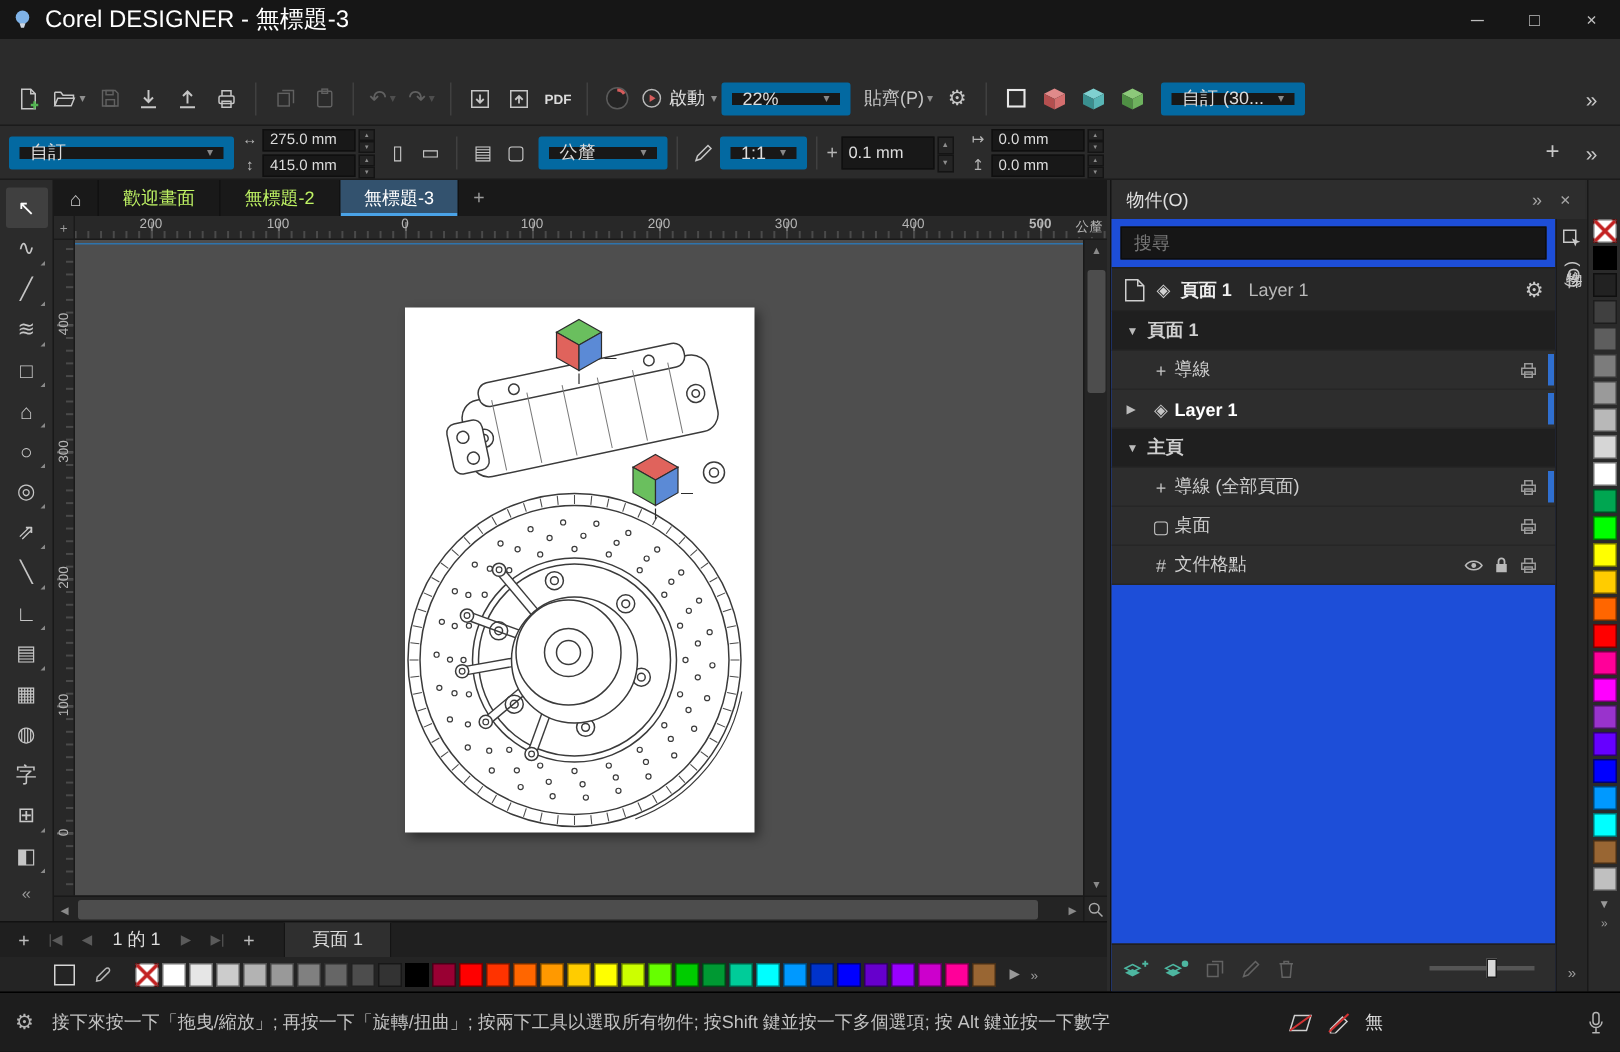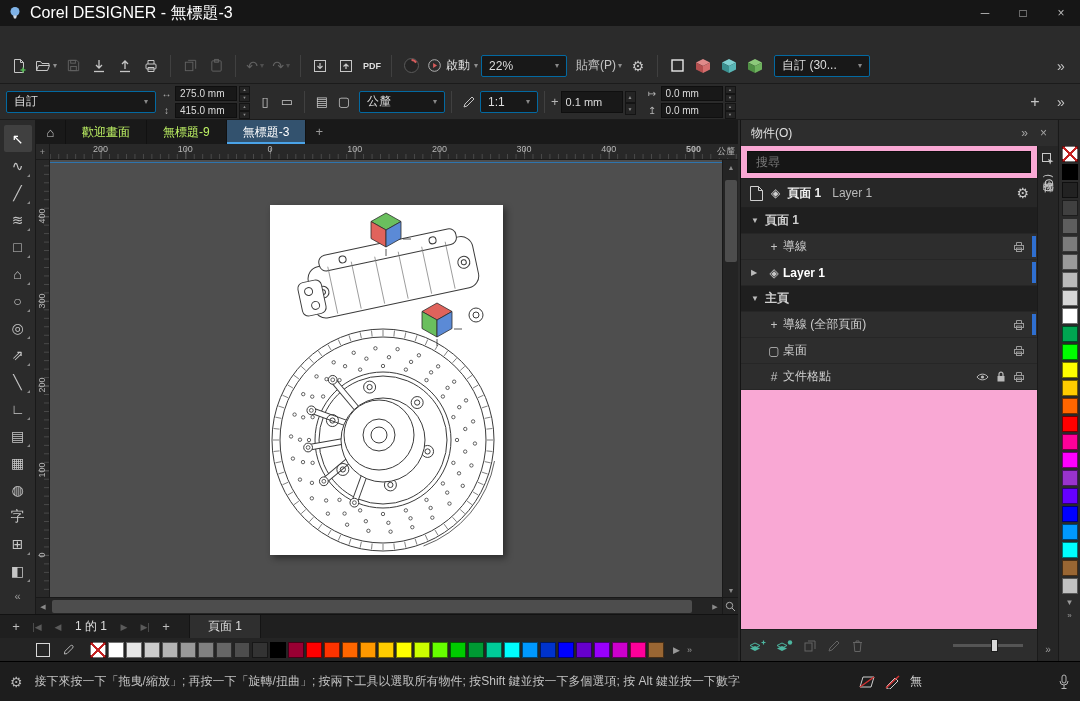--- a/index.html
+++ b/index.html
@@ -18,21 +18,21 @@
 .menu-item{padding:0 9px;line-height:21px;color:#cbcbcb}
 
 
 .toolbar,.propbar{position:absolute;left:0;width:1080px;height:36px;background:#2b2b2b;border-bottom:1px solid #1b1b1b;display:flex;align-items:center;padding:0 6px}
 .toolbar{top:48px}
 .propbar{top:84px}
 .tbtn{height:28px;min-width:26px;display:flex;align-items:center;justify-content:center;color:#c6c6c6;font-size:14px;border-radius:2px;padding:0 3px;gap:2px}
 .tbtn.disabled{opacity:.35}
 .tsep{width:1px;height:22px;background:#404040;margin:0 6px;flex:none}
 .ddarrow{font-size:8px;color:#8f8f8f}
-.combo{height:22px;background:#181818;border:1px solid #0369a1;display:flex;align-items:center;padding:0 7px;color:#ddd;border-radius:2px;gap:6px;flex:none}
+.combo{height:22px;background:#181818;border:7px solid #0369a1;display:flex;align-items:center;padding:0 7px;color:#ddd;border-radius:2px;gap:6px;flex:none}
 .combo .arrow{font-size:8px;color:#888;margin-left:auto}
 .pdftext{font-size:9px;font-weight:bold;color:#ddd;letter-spacing:0}
 .launchlbl{font-size:12px;color:#ddd;margin:0 2px}
 .field{height:22px;background:#181818;border:1px solid #0f0f0f;display:flex;align-items:center;padding:0 4px}
 .field input{background:transparent;border:0;outline:none;color:#ddd;width:100%;font:11px "Liberation Sans","DejaVu Sans",sans-serif}
 .spin{display:flex;flex-direction:column;width:11px;height:22px}
 .spin span{flex:1;font-size:5px;line-height:10px;color:#8d8d8d;text-align:center;background:#242424;border:1px solid #141414}
 .sizegrid{display:grid;grid-template-columns:13px 62px 11px;grid-auto-rows:16px;column-gap:2px;row-gap:1px;align-items:center;margin:0 4px}
 .sizegrid .field{height:15px}
 .sizegrid .field input{font-size:10px}
@@ -100,21 +100,21 @@
 .statusgear{color:#b5b5b5;font-size:14px}
 .statustext{color:#c2c2c2;white-space:nowrap;overflow:hidden}
 .statusright{margin-left:auto;display:flex;align-items:center;gap:8px}
 .nonetext{color:#ddd}
 .statspacer{width:120px}
 
 
 .dockerwrap{position:absolute;left:740px;top:120px;width:317px;height:541px;background:#2d2d2d;border-left:1px solid #141414}
 .docker-header{height:26px;display:flex;align-items:center;padding:0 10px;color:#e0e0e0}
 .dhctrl{margin-left:auto;display:flex;gap:12px;color:#a5a5a5;font-size:12px}
-.docker-body{position:absolute;left:0;top:26px;width:296px;bottom:0;background:#f9a8d4;overflow:hidden}
+.docker-body{position:absolute;left:0;top:26px;width:296px;bottom:0;background:#1d4ed8;overflow:hidden}
 .docker-strip{position:absolute;left:296px;top:26px;width:21px;bottom:0;background:#262626;border-left:1px solid #1a1a1a;display:flex;flex-direction:column;align-items:center;padding-top:6px}
 .striptext{writing-mode:vertical-rl;color:#c8c8c8;font-size:11px;margin-top:6px;letter-spacing:1px}
 .stripmore{margin-top:auto;margin-bottom:6px;color:#9a9a9a;font-size:10px}
 .searchwrap{padding:5px 6px}
 .search{width:100%;height:22px;background:#161616;border:1px solid #0d0d0d;color:#cfcfcf;padding:0 8px;font:12px "Liberation Sans","DejaVu Sans",sans-serif;outline:none}
 .search::placeholder{color:#787878}
 .ctxrow{height:30px;background:#272727;border-top:1px solid #202020;border-bottom:1px solid #202020;display:flex;align-items:center;padding:0 8px;gap:7px}
 .ctxpage{font-weight:bold;color:#eee}
 .ctxlayer{color:#b9b9b9;margin-left:4px}
 .ctxgear{margin-left:auto;color:#c9c9c9;font-size:14px}
@@ -399,21 +399,21 @@
       </div>
     <div class="toolexpand">«</div>
   </div>
 
   <div class="tabrow">
     <div class="hometab">
         <span>⌂</span>
       </div>
     <div id="doc-tabs">
         <div class="dtab">歡迎畫面</div>
-        <div class="dtab">無標題-9</div>
+        <div class="dtab">無標題-2</div>
         <div class="dtab active">無標題-3</div>
       </div>
     <div class="addtab">+</div>
   </div>
 
   <div class="corner">+</div>
   <div class="hruler" id="hruler">
       <span class="runit">公釐</span>
       <span class="hlabel" style="left: 50.6px;">200</span>
       <span class="hlabel" style="left: 135.3px;">100</span>

